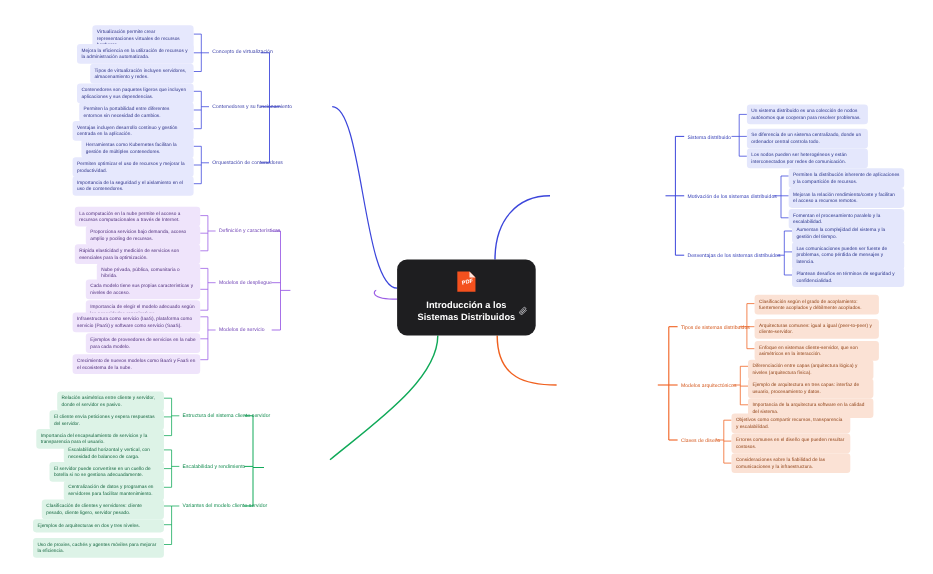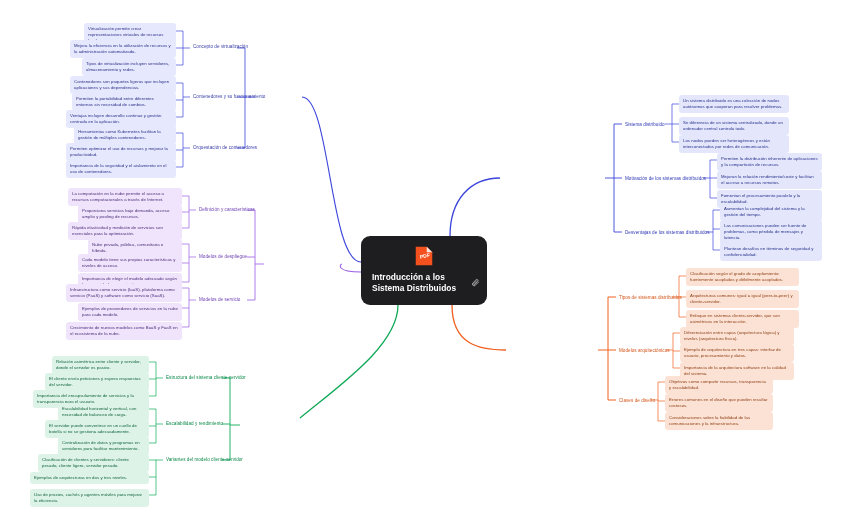--- a/index.html
+++ b/index.html
@@ -44,21 +44,21 @@
 
   
   #root-node{
     position:absolute;left:361px;top:236px;width:126px;height:69px;
     background:#1e1e20;border-radius:9px;
     display:flex;flex-direction:column;align-items:center;justify-content:flex-start;
     padding-top:9px;box-sizing:border-box;
   }
   #root-title{
     color:#ffffff;font-size:8.4px;line-height:1.3;font-weight:600;
-    width:104px;margin-top:5px;letter-spacing:.005em;
+    text-align:center;width:104px;margin-top:5px;letter-spacing:.005em;
   }
   .pdf-badge{width:22px;height:22px;position:relative;}
   .clip-icon{position:absolute;right:7px;bottom:16px;color:#c9c9cf;font-size:9px;line-height:1;}
 </style>
 </head>
 <body>
 
 <div id="canvas">
 
   <svg class="links" viewBox="0 0 848 522">
@@ -181,21 +181,21 @@
   <div id="root-node">
     <div class="pdf-badge">
       <svg viewBox="0 0 24 24" width="22" height="22">
         <path d="M3 2 h12 l6 6 v14 H3 Z" fill="#f4511e"></path>
         <path d="M15 2 l6 6 h-6 Z" fill="#ffffff" opacity="0.85"></path>
         <text x="8" y="15" font-size="5.5" fill="#ffffff" font-family="Liberation Sans, sans-serif" font-weight="bold" transform="rotate(-12 8 15)">PDF</text>
       </svg>
     </div>
     <div id="root-title">
       <div>Introducción a los</div>
-      <div>Sistema Distribuidos</div>
+      <div>Sistemas Distribuidos</div>
     </div>
     <div class="clip-icon">
       <svg viewBox="0 0 24 24" width="9" height="9" fill="none" stroke="#c9c9cf" stroke-width="2" stroke-linecap="round">
         <path d="M20 11 l-8.5 8.5 a4.5 4.5 0 0 1-6.4-6.4 L13.5 4.8 a3 3 0 0 1 4.3 4.3 l-8.3 8.3 a1.5 1.5 0 0 1-2.1-2.1 L15 7.5"></path>
       </svg>
     </div>
   </div>
 
   <div class="node branch t-indigo" style="left:255px;top:84px;width:92px;">
     <span>Virtualización basada en contenedores</span>

